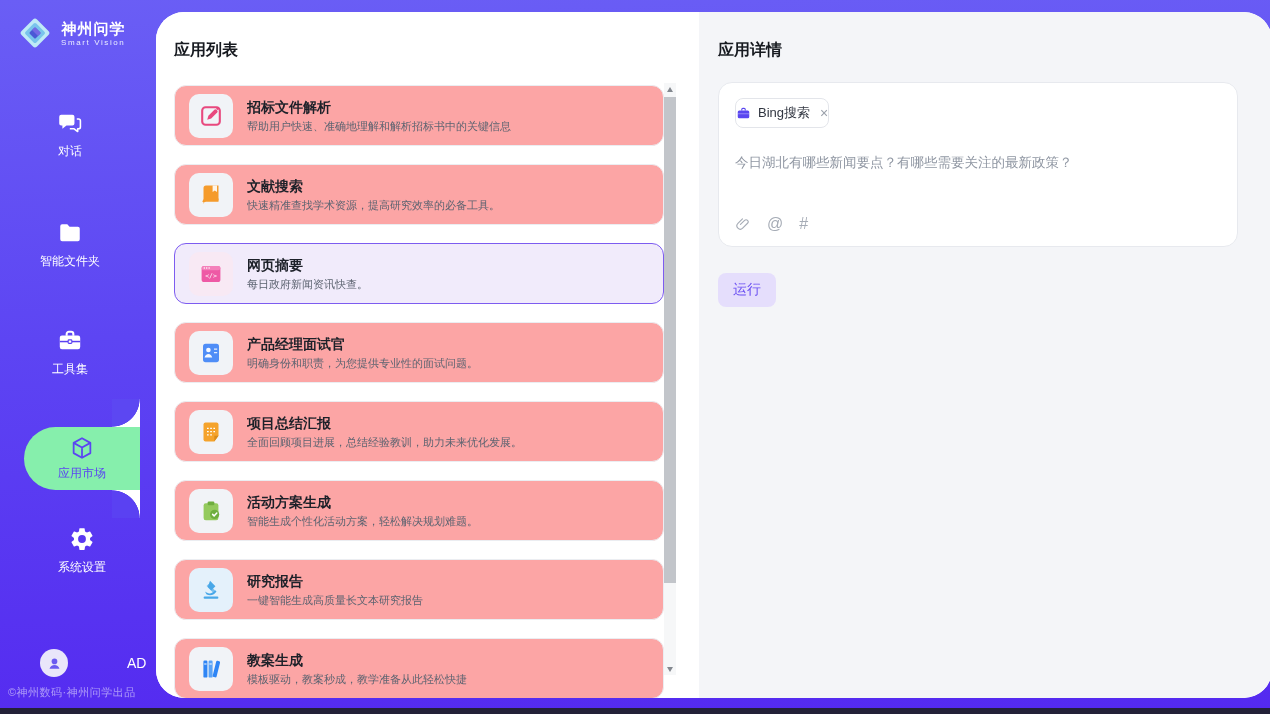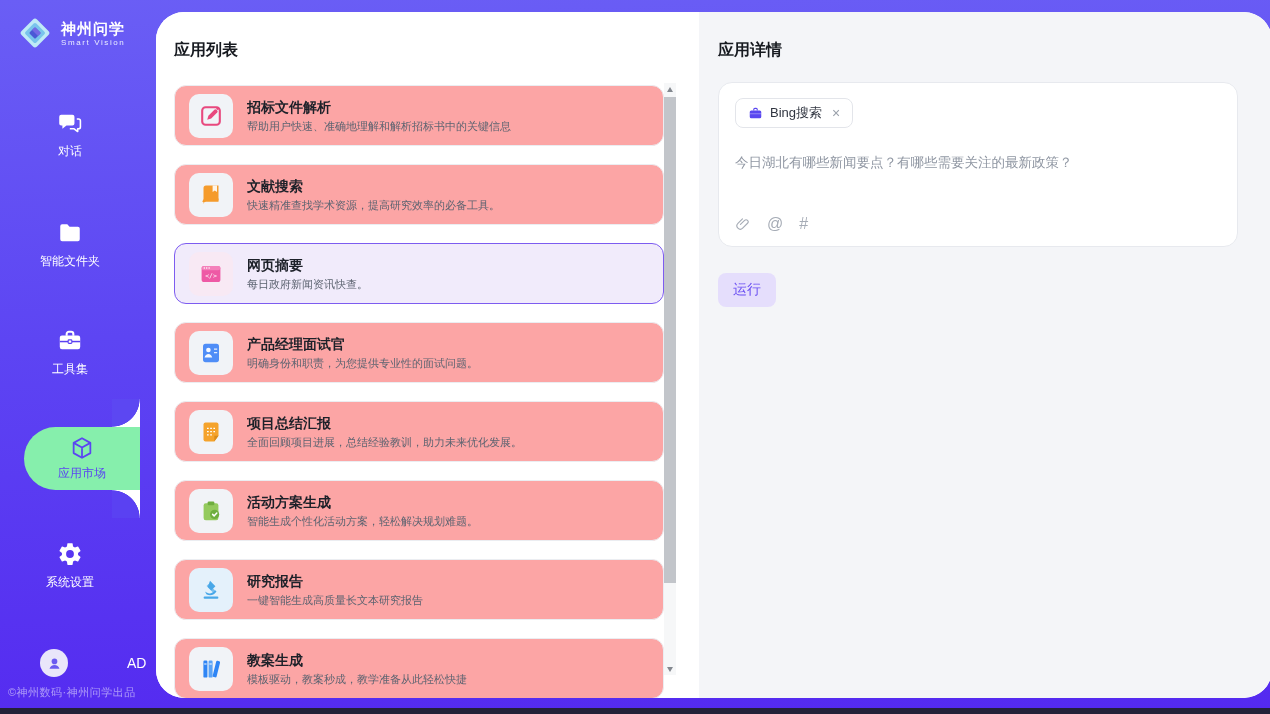--- a/index.html
+++ b/index.html
@@ -8,27 +8,27 @@
     font-family:"Liberation Sans", sans-serif;
     background:linear-gradient(178deg,#6a5ef5 0%,#5d45f3 45%,#5429f0 100%);
     position:relative;
   }
   .bottom-dark { position:absolute; left:0; right:0; bottom:0; height:6px; background:#232138; }
 
   
   .sidebar { position:absolute; left:0; top:0; width:140px; height:708px; }
   .logo { position:absolute; top:14px; left:16px; display:flex; align-items:center; gap:7px; }
   .logo-diamond { width:38px; height:38px; }
-  .logo-t1 { font-size:15px; font-weight:bold; color:#fff; letter-spacing:1px; line-height:1.2; }
+  .logo-t1 { font-size:15px; font-weight:bold; color:#fff; letter-spacing:1px; line-height:1.2;text-align:right; }
   .logo-t2 { font-size:8px; color:#e9ecff; letter-spacing:1.6px; }
   .nav-item { position:absolute; left:0; width:140px; display:flex; flex-direction:column; align-items:center; gap:7px; color:#fff; cursor:pointer; }
   .nav-item svg { width:26px; height:26px; }
   .nav-label { font-size:12px; color:#fff; }
   .nav-label.u { text-underline-offset:2px; }
-  .nav-chat { top:110px; } .nav-folder { top:220px; } .nav-tools { top:328px; } .nav-settings { top:541px; }
+  .nav-chat { top:110px; } .nav-folder { top:220px; } .nav-tools { top:328px; } .nav-settings { top:526px;margin-left:12px; }
   .nav-selected { position:absolute; left:24px; top:427px; width:116px; height:63px; background:#86efac;
     border-radius:32px 0 0 32px; display:flex; flex-direction:column; align-items:center; justify-content:center; gap:4px; cursor:pointer; }
   .nav-selected::before { content:''; position:absolute; right:0; top:-28px; width:28px; height:28px;
     background:radial-gradient(circle 28px at 0 0,#5c47f2 0 27.4px,#fff 28px); }
   .nav-selected::after { content:''; position:absolute; right:0; bottom:-28px; width:28px; height:28px;
     background:radial-gradient(circle 28px at 0 100%,#5a41f2 0 27.4px,#fff 28px); }
   .nav-selected svg { width:26px; height:26px; }
   .nav-selected .nav-label { color:#5b45f2; }
   .user { position:absolute; top:649px; left:40px; display:flex; align-items:center; gap:13px; cursor:pointer; }
   .avatar { width:28px; height:28px; border-radius:50%; background:#e9e6fa; display:flex; align-items:center; justify-content:center; }
@@ -61,21 +61,21 @@
   .tri-up { width:0; height:0; border-left:3.5px solid transparent; border-right:3.5px solid transparent; border-bottom:5px solid #83888f; }
   .tri-down { width:0; height:0; border-left:3.5px solid transparent; border-right:3.5px solid transparent; border-top:5px solid #83888f; }
   .sb-track { position:relative; flex:1; background:#f6f7f8; }
   .sb-thumb { position:absolute; left:0; top:2px; width:12px; height:486px; background:#c2c5ca; cursor:pointer; }
 
   
   .detail-panel { position:absolute; left:543px; top:0; width:573px; height:686px; background:#f4f5f8;
     border-radius:0 28px 28px 0; padding:28px 19px 0 19px; }
   .input-card { margin-top:21px; width:520px; height:165px; background:#fff; border:1px solid #e7e9ee; border-radius:14px;
     padding:15px 16px 13px; display:flex; flex-direction:column; }
-  .chip { display:inline-flex; align-items:center; gap:7px; height:30px; padding:0 12px; border:1px solid #e3e5ea;
+  .chip { display:inline-flex; align-items:center; gap:7px; height:30px; padding:0 0; border:1px solid #e3e5ea;
     border-radius:8px; background:#fff; width:fit-content; cursor:pointer; }
   .chip svg { width:15px; height:15px; }
   .chip-label { font-size:13px; color:#303540; }
   .chip-close { font-size:14px; color:#9aa0aa; margin-left:3px; cursor:pointer; line-height:1; }
   .query { margin-top:26px; font-size:13.5px; color:#8f96a2; cursor:text; }
   .input-actions { margin-top:auto; display:flex; align-items:center; gap:16px; }
   .input-actions svg { width:16px; height:16px; }
   .act-glyph { font-size:16px; color:#a6acb6; cursor:pointer; }
   .run-row { width:520px; display:flex; justify-content:flex-start; margin-top:26px; }
   .run-btn { background:#e5defc; color:#6a4ff2; font-size:14px; border:none; border-radius:8px; padding:8px 15px; cursor:pointer; font-family:inherit; }

